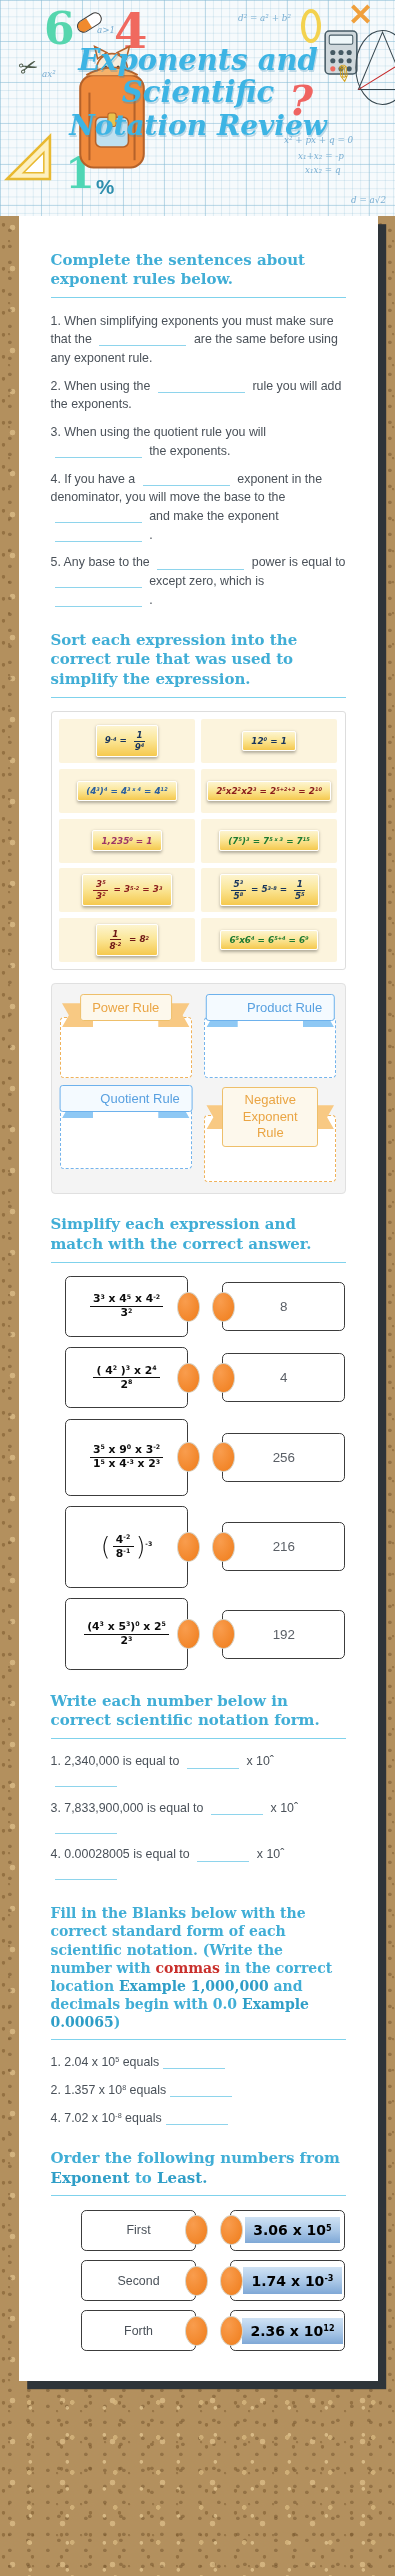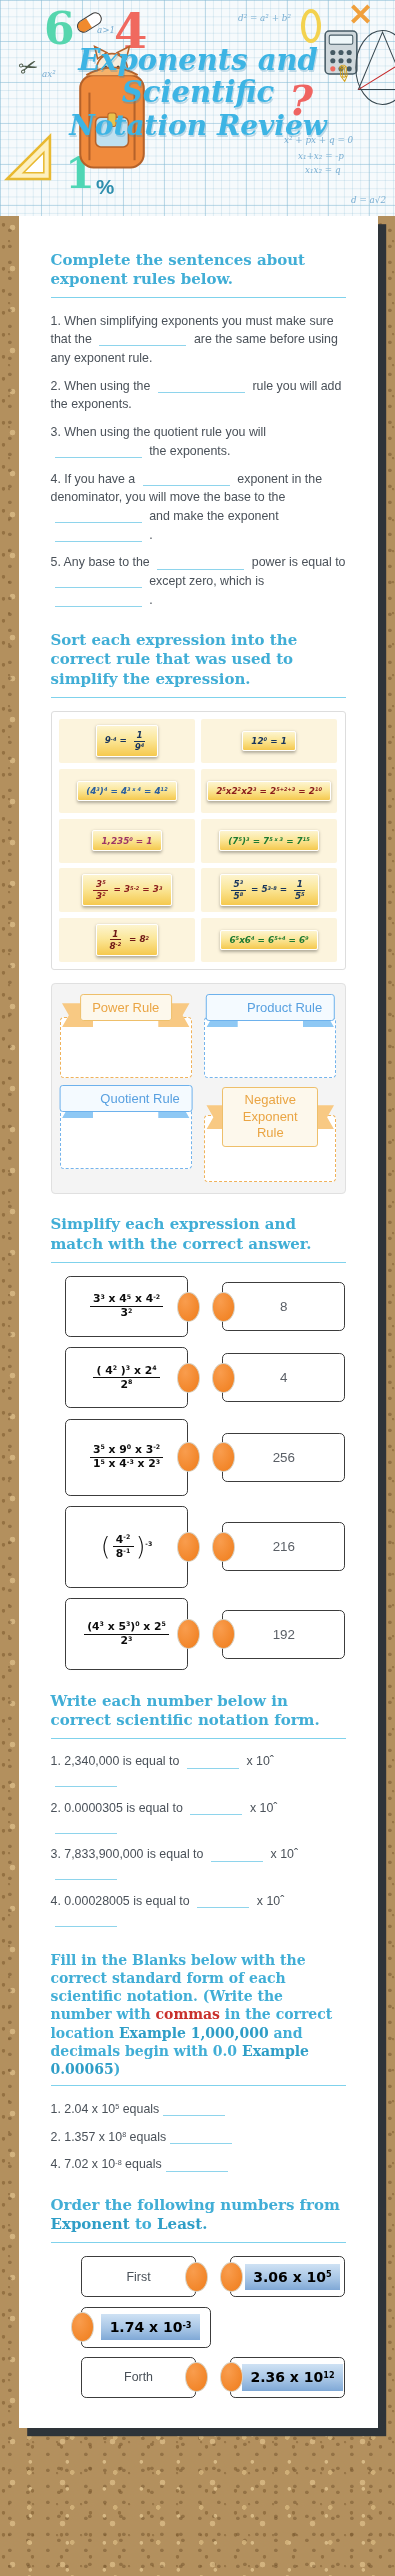--- a/index.html
+++ b/index.html
@@ -344,26 +344,20 @@
 
   <h2 class="shead">Write each number below in correct scientific notation form.</h2>
   <hr class="shr">
   <p class="fill">
     <span>1. 2,340,000 is equal to</span>
     <span class="blank sm"></span>
     <span>x 10ˆ</span>
     <span class="blank md"></span>
   </p>
   <p class="fill">
-    <span>2. 0.0000305 is equal to</span>
-    <span class="blank sm"></span>
-    <span>x 10ˆ</span>
-    <span class="blank md"></span>
-  </p>
-  <p class="fill">
     <span>3. 7,833,900,000 is equal to</span>
     <span class="blank sm"></span>
     <span>x 10ˆ</span>
     <span class="blank md"></span>
   </p>
   <p class="fill">
     <span>4. 0.00028005 is equal to</span>
     <span class="blank sm"></span>
     <span>x 10ˆ</span>
     <span class="blank md"></span>
@@ -387,20 +381,24 @@
           <span class="olabel">First</span>
           <span class="dot r"></span>
         </div>
     <div class="mcard">
           <span class="dot l"></span>
           <span class="bluebox"><span class="et">3.06 x 10</span><span class="es">5</span></span>
         </div>
   </div>
   <div class="mrow orow">
     <div class="mcard">
+          <span class="olabel">Second</span>
+          <span class="dot r"></span>
+        </div>
+    <div class="mcard">
           <span class="dot l"></span>
           <span class="bluebox"><span class="et">1.74 x 10</span><span class="es">-3</span></span>
         </div>
   </div>
   <div class="mrow orow">
     <div class="mcard">
           <span class="olabel">Forth</span>
           <span class="dot r"></span>
         </div>
     <div class="mcard">

